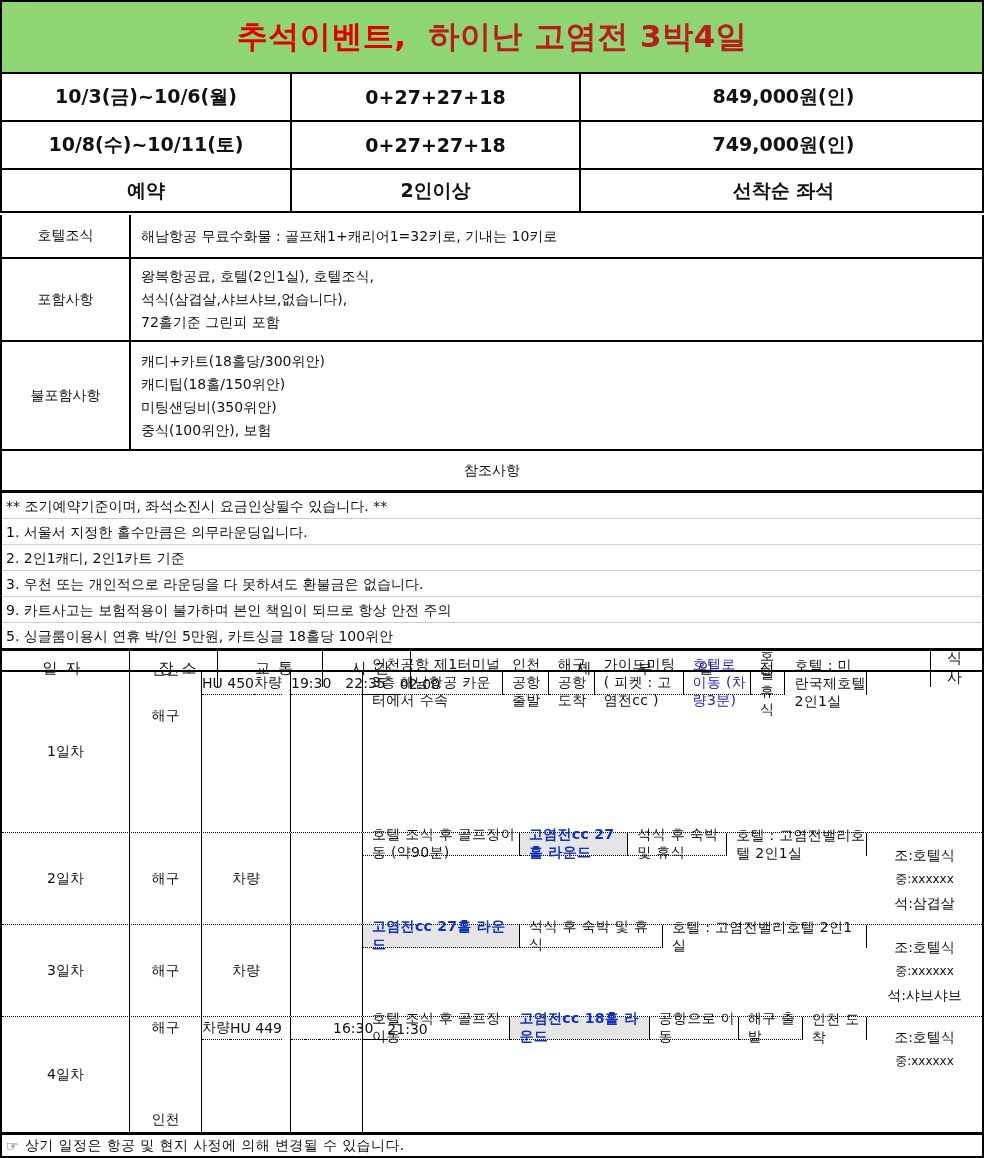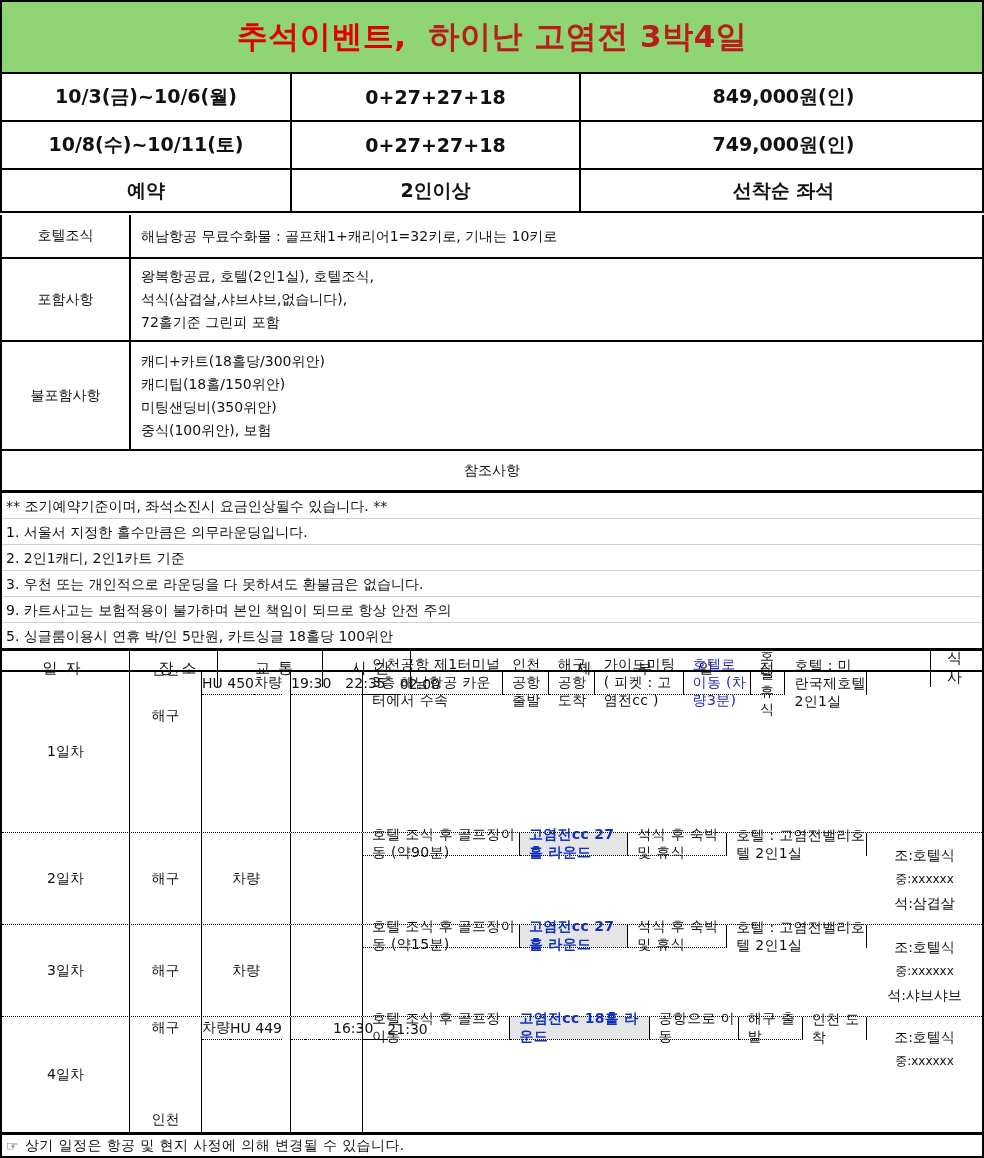--- a/index.html
+++ b/index.html
@@ -209,21 +209,20 @@
         <div>석:삼겹살</div>
       </div>
     </div>
 
     <div class="day" style="height:92px;">
       <div class="c-day">3일차</div>
       <div class="c-place c-day">해구</div>
       <div class="c-trans c-day">차량</div>
       <div class="c-time"></div>
       <div class="c-detail col-stack">
-        <div class="sub">호텔 조식 후 골프장이동 (약15분)</div>
         <div class="sub green">고염전cc 27홀 라운드</div>
         <div class="sub">석식 후 숙박 및 휴식</div>
         <div class="sub">호텔 : 고염전밸리호텔 2인1실</div>
       </div>
       <div class="c-meal">
         <div>조:호텔식</div>
         <div class="small">중:xxxxxx</div>
         <div>석:샤브샤브</div>
       </div>
     </div>

